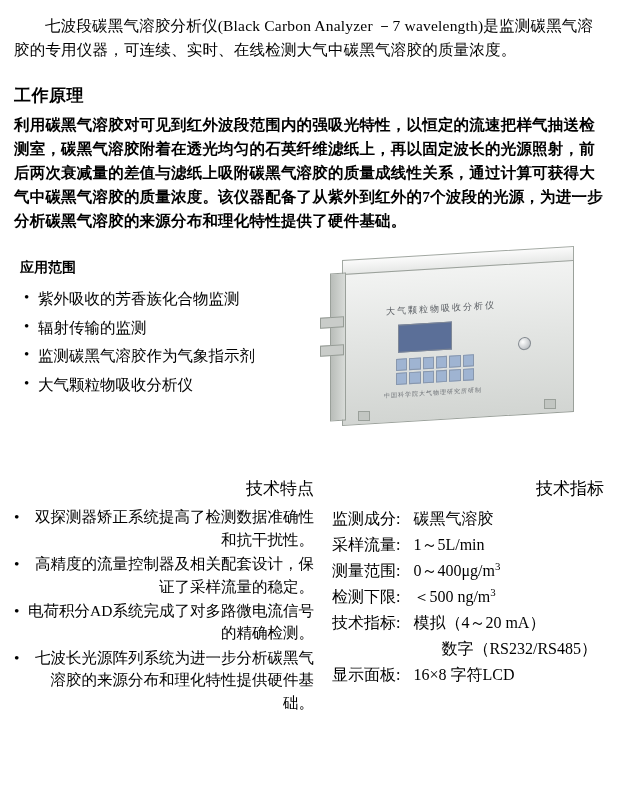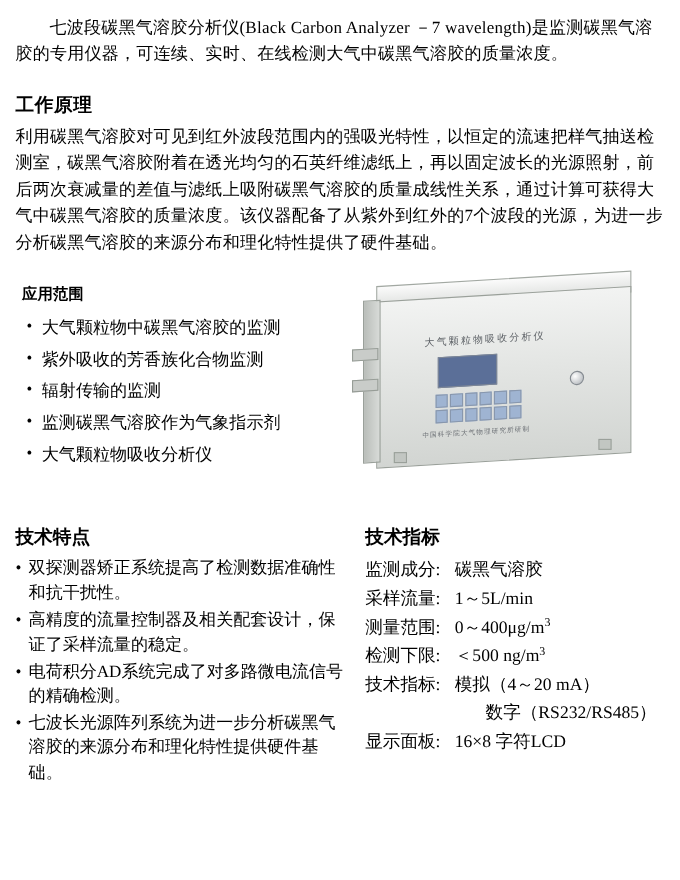--- a/index.html
+++ b/index.html
@@ -33,20 +33,21 @@
     font-size: 17px;
     font-weight: bold;
     margin: 22px 0 6px 0;
     letter-spacing: 0.5px;
   }
   .para {
     font-size: 15.5px;
     line-height: 1.55;
     margin: 0;
     letter-spacing: 0.2px;
+    font-weight: bold;
   }
   
   .scope-wrap {
     position: relative;
     margin-top: 26px;
     min-height: 200px;
   }
   .scope-title {
     font-size: 14px;
     font-weight: bold;
@@ -189,34 +190,36 @@
   
   .bottom {
     display: flex;
     margin-top: 18px;
     gap: 18px;
   }
   .col-left { width: 300px; }
   .col-right { width: 272px; }
   .col-title {
     font-size: 17px;
-    font-weight: bold;
+    font-weight: normal;
     margin: 0 0 6px 0;
+    text-align: right;
   }
   .feature-list {
     list-style: none;
     margin: 0;
     padding: 0;
   }
   .feature-list li {
     font-size: 15.5px;
     line-height: 1.45;
     position: relative;
     padding-left: 12px;
     margin-bottom: 2px;
+    text-align: right;
   }
   .feature-list li::before {
     content: "\2022";
     position: absolute;
     left: 0;
     top: 0;
   }
   .spec-table {
     border-collapse: collapse;
     width: 100%;
@@ -242,21 +245,20 @@
 <div class="page">
 
   <p class="intro">七波段碳黑气溶胶分析仪(Black Carbon Analyzer －7 wavelength)是监测碳黑气溶胶的专用仪器，可连续、实时、在线检测大气中碳黑气溶胶的质量浓度。</p>
 
   <h2 class="section-title">工作原理</h2>
   <p class="para">利用碳黑气溶胶对可见到红外波段范围内的强吸光特性，以恒定的流速把样气抽送检测室，碳黑气溶胶附着在透光均匀的石英纤维滤纸上，再以固定波长的光源照射，前后两次衰减量的差值与滤纸上吸附碳黑气溶胶的质量成线性关系，通过计算可获得大气中碳黑气溶胶的质量浓度。该仪器配备了从紫外到红外的7个波段的光源，为进一步分析碳黑气溶胶的来源分布和理化特性提供了硬件基础。</p>
 
   <div class="scope-wrap">
     <h2 class="scope-title">应用范围</h2>
     <ul class="scope-list">
-      <li>大气颗粒物中碳黑气溶胶的监测</li>
       <li>紫外吸收的芳香族化合物监测</li>
       <li>辐射传输的监测</li>
       <li>监测碳黑气溶胶作为气象指示剂</li>
       <li>大气颗粒物吸收分析仪</li>
     </ul>
 
     <div class="device">
       <div class="dev-top"></div>
       <div class="dev-body"></div>
       <div class="dev-side"></div>

